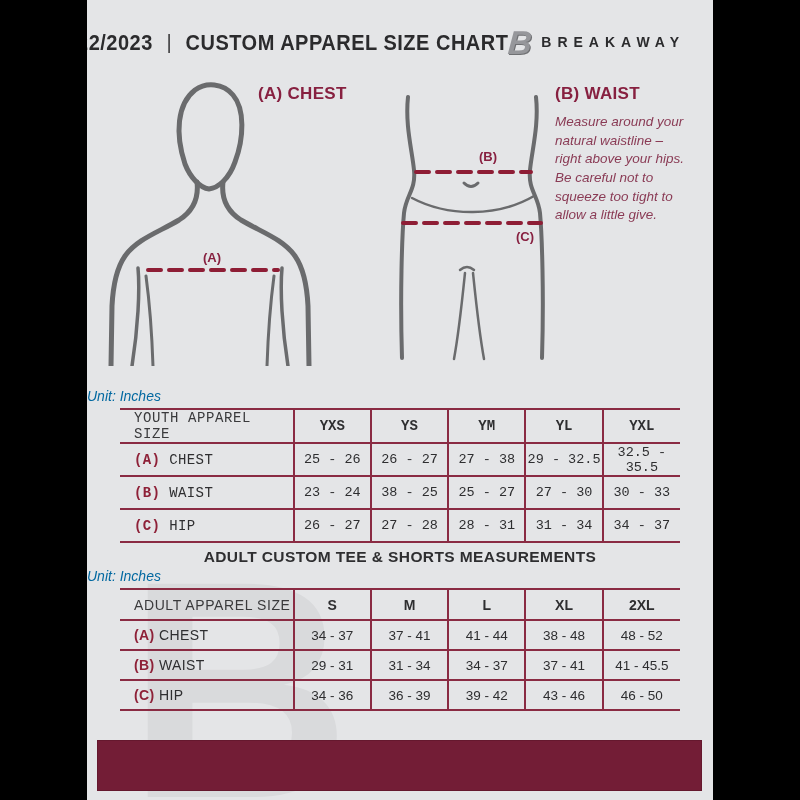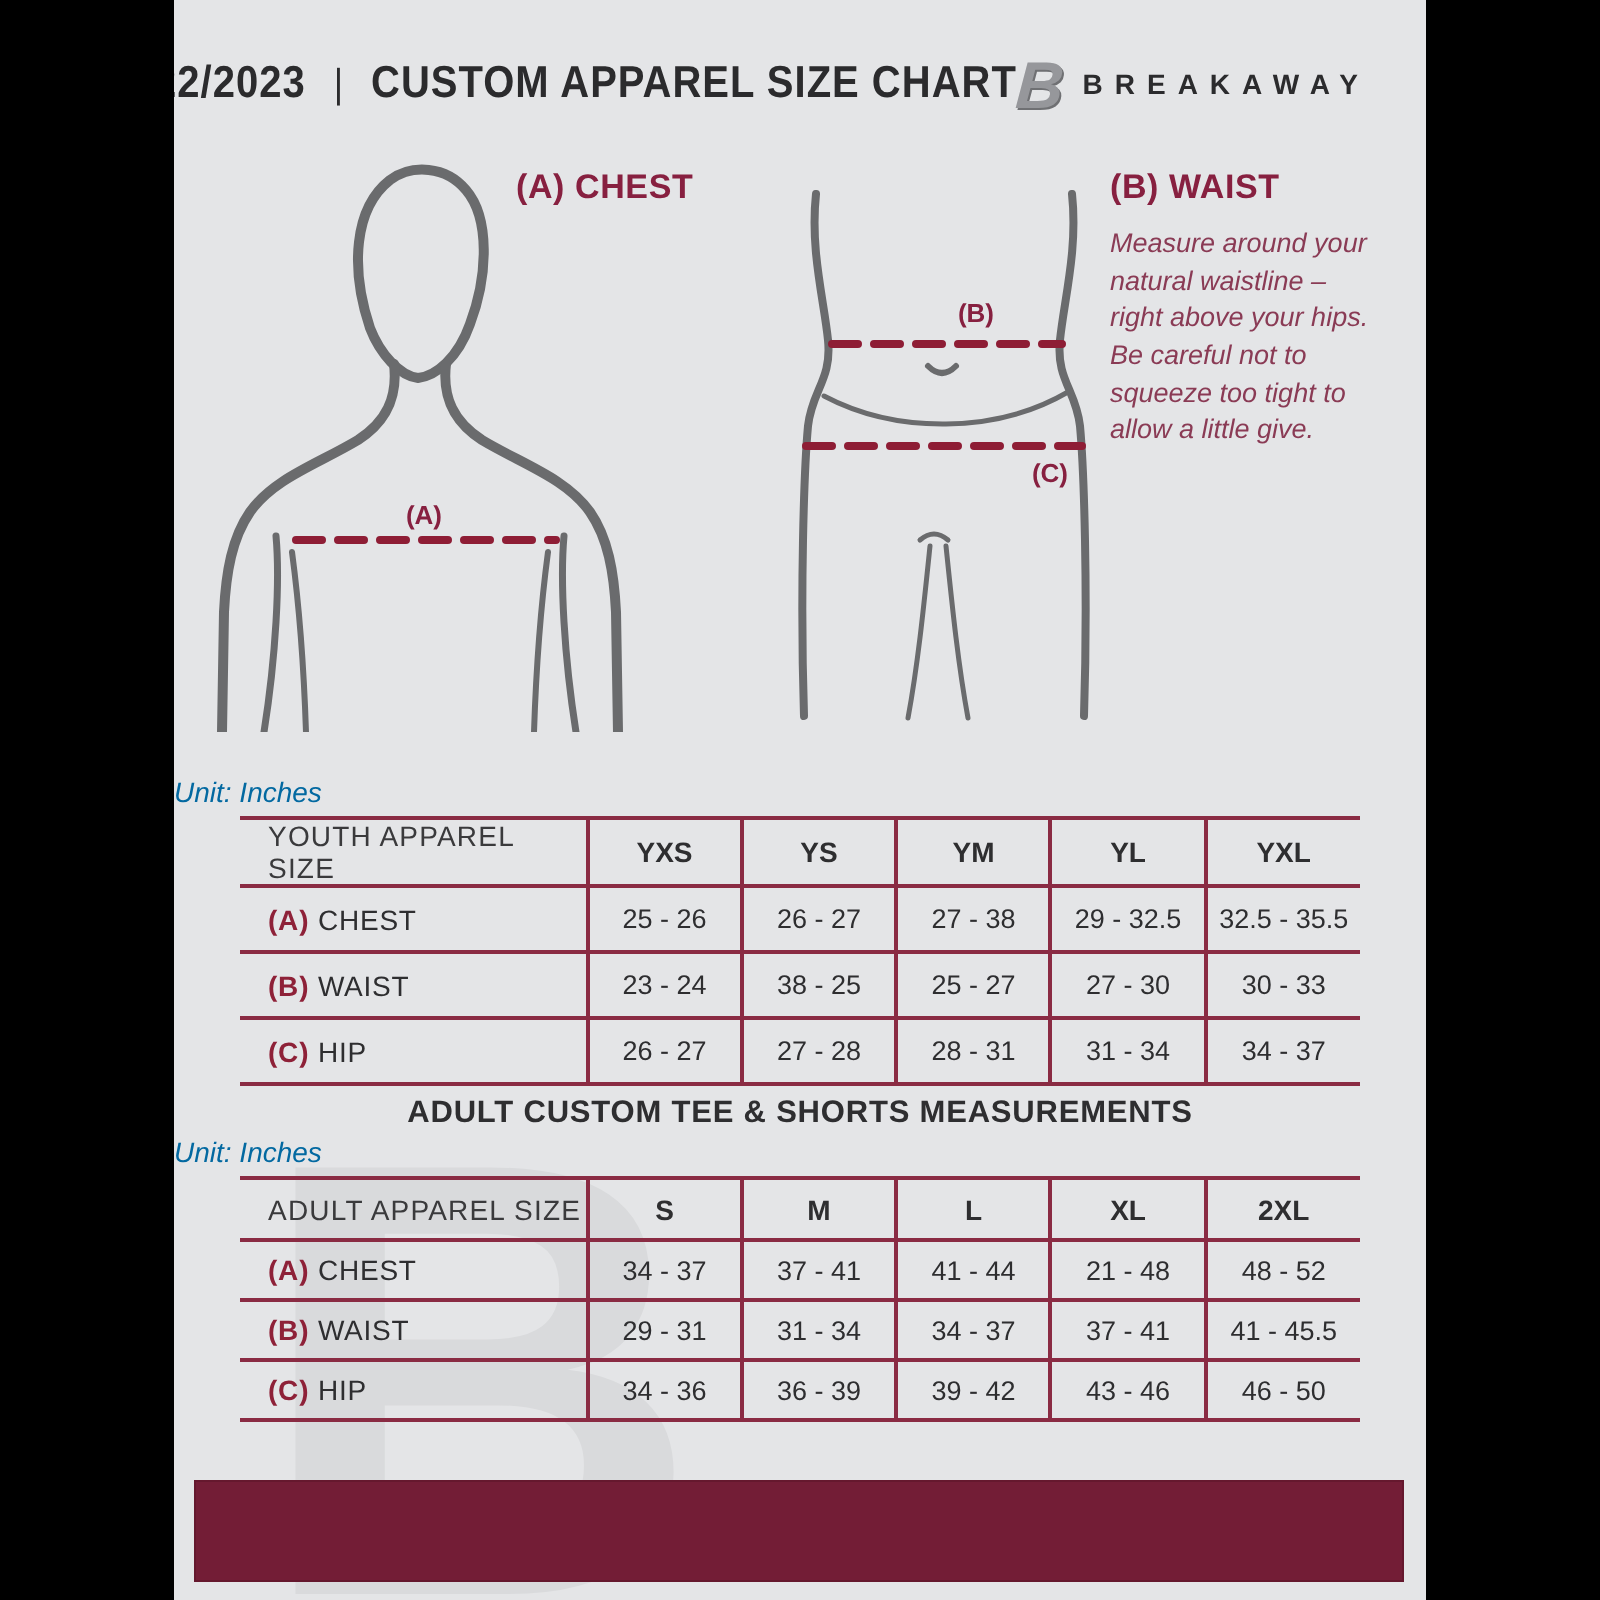--- a/index.html
+++ b/index.html
@@ -38,21 +38,21 @@
              font-size:13.5px;color:#2e2e30;}
   table.size td{border-top:2px solid #8a2b43;text-align:center;padding:0;}
   table.size td + td{border-left:2px solid #8a2b43;}
   table.size{border-bottom:2px solid #8a2b43;}
   table.size col.c0{width:31%;}
   table.size col.cn{width:13.8%;}
   td.rowlabel{text-align:left !important;padding-left:14px !important;letter-spacing:.4px;font-size:14px;}
   td.rowlabel .letter{font-weight:700;color:#8e2138;}
   tr.head td{font-weight:700;font-size:14px;}
   tr.head td.rowlabel{font-weight:400;color:#3a3a3c;letter-spacing:.6px;}
-  #youth-table tr{height:33px;}
+  #youth-table tr{height:33px;font-family:Liberation Mono, monospace;}
   #adult-table tr.head{height:31px;}
   #adult-table tr.r{height:30px;}
 
   
   .watermark{position:absolute;left:40px;top:535px;font-size:310px;font-weight:700;
              color:#d9dadc;z-index:0;line-height:1;user-select:none;}
   .footer-bar{position:absolute;left:10px;top:740px;width:605px;height:51px;
               background:#731d36;border:1px solid #65182e;box-sizing:border-box;z-index:2;}
 </style>
 </head>
@@ -180,21 +180,21 @@
         <td>M</td>
         <td>L</td>
         <td>XL</td>
         <td>2XL</td>
       </tr>
       <tr class="r">
         <td class="rowlabel"><span class="letter">(A)</span> <span>CHEST</span></td>
         <td>34 - 37</td>
         <td>37 - 41</td>
         <td>41 - 44</td>
-        <td>21 - 48</td>
+        <td>38 - 48</td>
         <td>48 - 52</td>
       </tr>
       <tr class="r">
         <td class="rowlabel"><span class="letter">(B)</span> <span>WAIST</span></td>
         <td>29 - 31</td>
         <td>31 - 34</td>
         <td>34 - 37</td>
         <td>37 - 41</td>
         <td>41 - 45.5</td>
       </tr>

